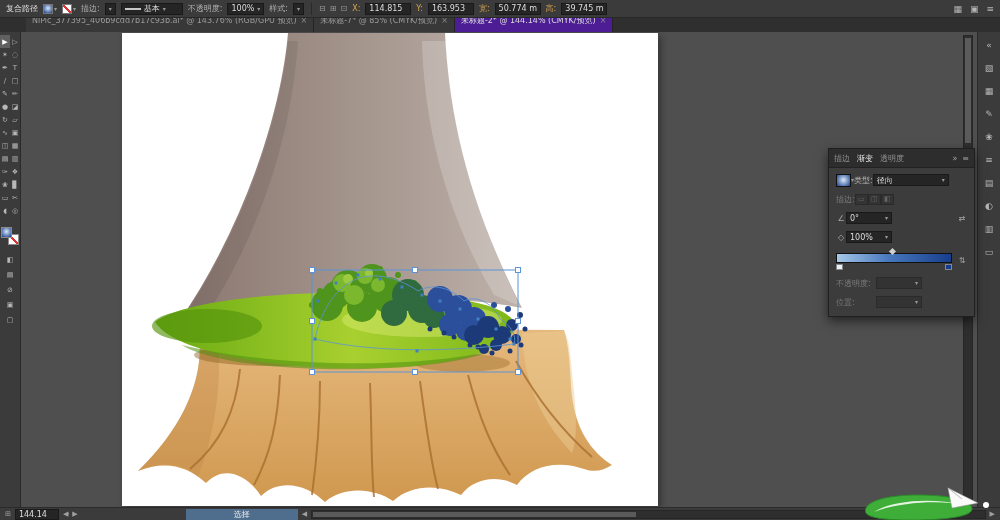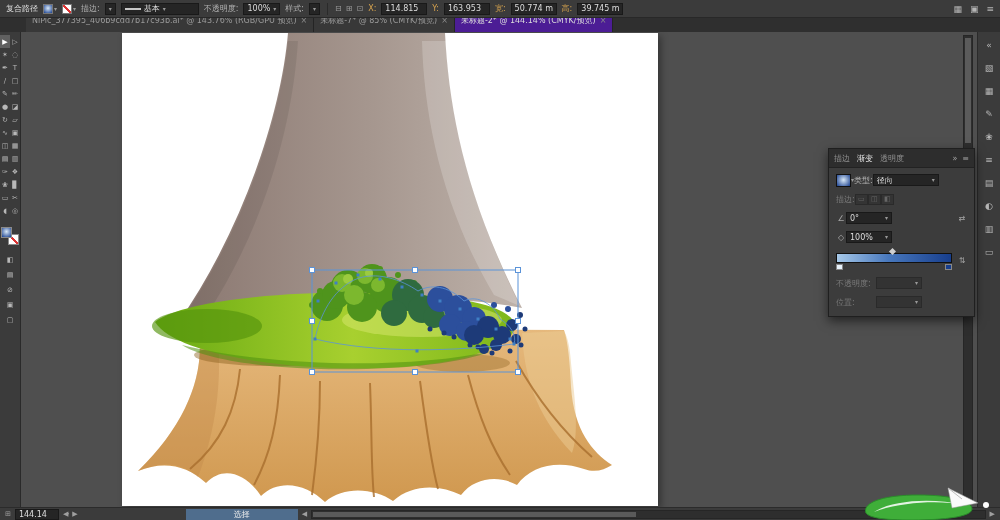--- a/index.html
+++ b/index.html
@@ -5,21 +5,21 @@
 *{margin:0;padding:0;box-sizing:border-box}
 html,body{width:1000px;height:520px;overflow:hidden;background:#4f4f4f;font-family:"DejaVu Sans",sans-serif}
 #app{position:relative;width:1000px;height:520px;background:#4f4f4f;color:#c5c5c5;font-size:9px}
 
 #topbar{position:absolute;left:0;top:0;width:1000px;height:18px;background:#3b3b3b;border-bottom:1px solid #282828;display:flex;align-items:center;gap:5px;padding:0 6px;font-size:8px;white-space:nowrap;z-index:10}
 .tb-label{color:#b0b0b0}
 .tb-label.strong{color:#dedede}
 .tb-label.orange{color:#d8a44e}
 .tb-box{display:inline-flex;align-items:center;gap:3px;background:#252525;border:1px solid #191919;height:12px;padding:0 3px;color:#ddd}
 .tb-box.num{width:46px}
-.tb-box.wide{width:78px}
+.tb-box.wide{width:62px}
 .caret{font-size:6px;color:#999;line-height:1}
 .tb-sep{width:1px;height:12px;background:#2a2a2a;margin:0 2px}
 .sw-group{display:inline-flex;align-items:center;gap:1px}
 .sw{width:10px;height:10px;border:1px solid #777;display:inline-block}
 .sw.none{background:linear-gradient(45deg,#fff 42%,#d33 42%,#d33 58%,#fff 58%)}
 .brushline{width:16px;height:2px;background:#c8c8c8;display:inline-block}
 .tb-right{margin-left:auto;display:flex;gap:8px;color:#b5b5b5;font-size:9px}
 .tb-icons{display:flex;gap:4px;color:#9a9a9a}
 
 #tabbar{position:absolute;left:0;top:18px;width:1000px;height:14px;background:#2f2f2f;display:flex;align-items:flex-end;padding-left:26px;z-index:9}
@@ -46,21 +46,21 @@
 
 #gradient-panel{position:absolute;left:828px;top:148px;width:147px;background:#3c3c3c;border:1px solid #1f1f1f;box-shadow:0 4px 10px rgba(0,0,0,.55);z-index:20;font-size:8px}
 .gp-header{height:19px;background:#2d2d2d;display:flex;align-items:center;padding:0 5px;gap:7px;border-bottom:1px solid #222}
 .gp-tab{color:#8f8f8f}
 .gp-tab.active{color:#e8e8e8}
 .gp-hdr-icons{margin-left:auto;display:flex;gap:5px;color:#a5a5a5;font-size:8px}
 .gp-body{padding:5px 7px 7px;display:flex;flex-direction:column;gap:5px}
 .gp-row{display:flex;align-items:center;height:14px}
 .gp-swatch{width:15px;height:13px;border:1px solid #111;display:inline-block}
 .gp-select{background:#252525;border:1px solid #191919;height:12px;display:inline-flex;align-items:center;justify-content:space-between;padding:0 3px;color:#ddd}
-.gp-select.type{width:66px}
+.gp-select.type{width:76px}
 .gp-select.small{width:46px}
 .gp-select.disabled{background:#333;border-color:#2a2a2a;color:#666}
 .gp-label{color:#b5b5b5}
 .gp-label.dim{color:#7a7a7a}
 .gp-label.wide{width:40px}
 .gp-glyph{color:#a5a5a5;width:10px;text-align:center}
 .gp-glyph.pushright{margin-left:auto}
 .gp-minibtn{width:13px;height:11px;border:1px solid #2a2a2a;background:#343434;color:#666;display:inline-flex;align-items:center;justify-content:center;font-size:7px}
 .gbar-wrap{position:relative;width:116px;height:20px}
 .gbar{position:absolute;left:0;top:3px;width:116px;height:10px;border:1px solid #101010}

